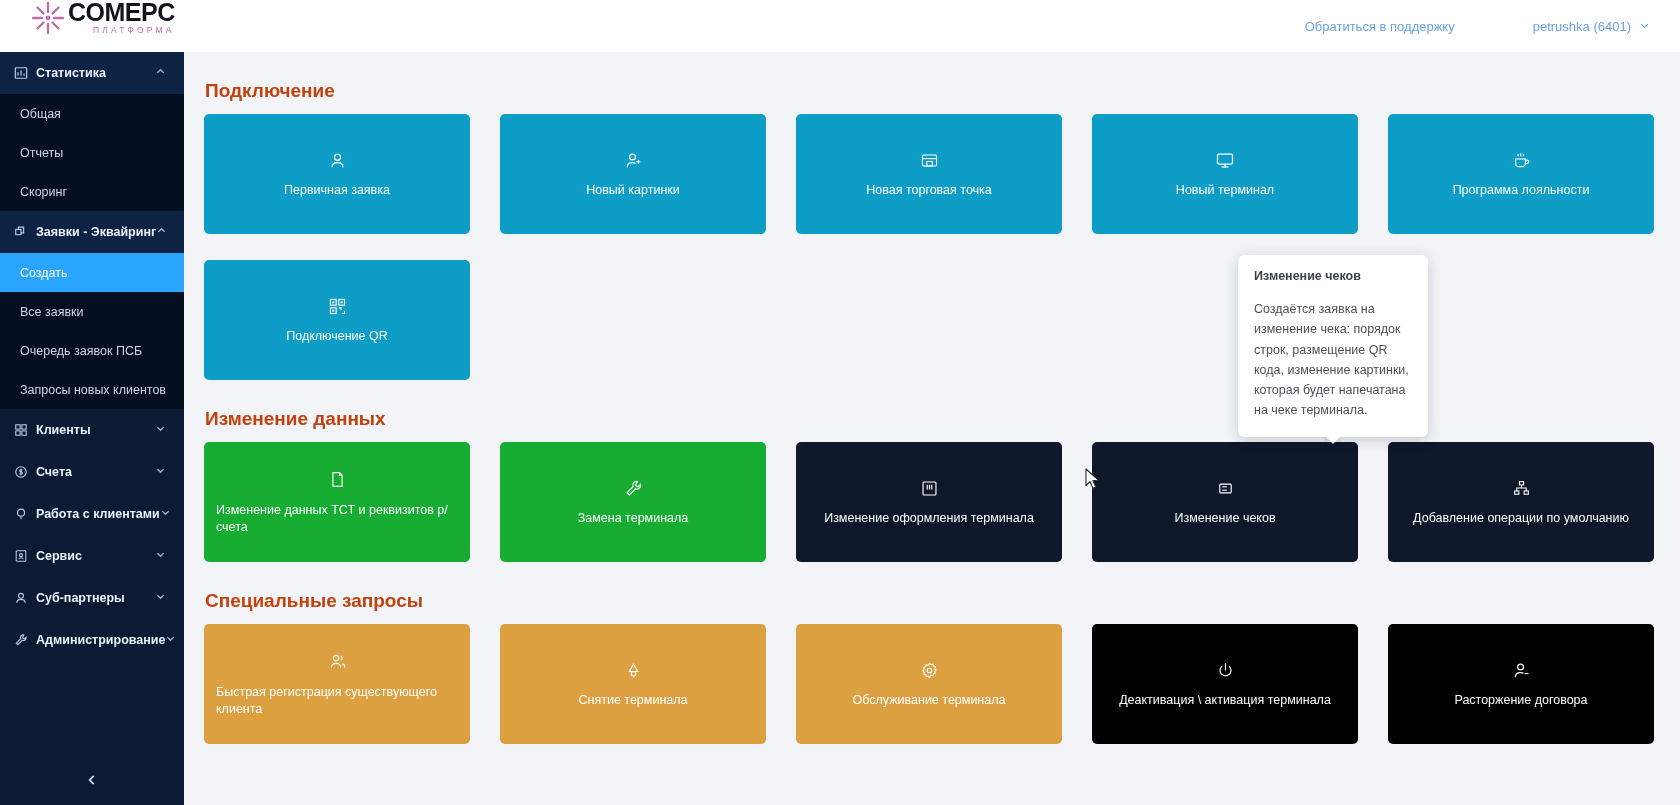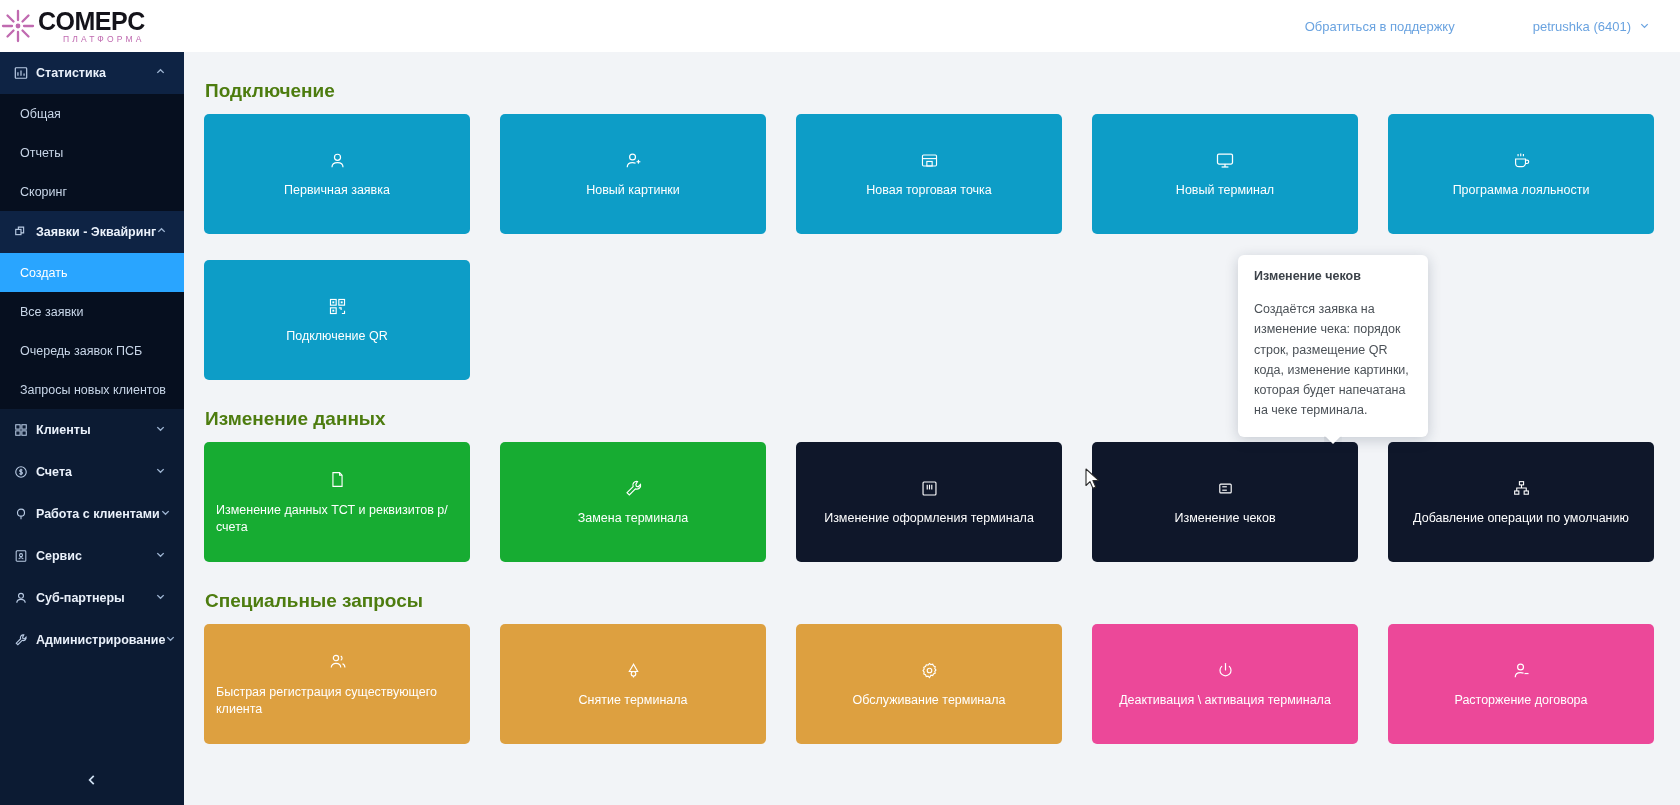--- a/index.html
+++ b/index.html
@@ -14,22 +14,22 @@
   
   .sidebar {
     width: 184px; height: 805px;
     background: #0c1b33;
     flex: 0 0 184px;
     position: relative;
     overflow: hidden;
   }
   .logo-box {
     height: 52px; background: #ffffff;
-    display: flex; align-items: center;
-    padding-left: 0;
+    display: flex; 
+    padding-left: 30px;
   }
   .logo-mark { width: 36px; height: 36px; position: relative; flex: 0 0 36px; }
   .logo-text { margin-left: 2px; line-height: 1; }
   .logo-title {
     font-size: 25px; font-weight: bold; color: #14131a;
     letter-spacing: -0.5px; display: block;
   }
   .logo-sub {
     font-size: 8.5px; color: #c06ab0; letter-spacing: 3.2px;
     display: block; text-align: right; margin-top: 1px;
@@ -66,21 +66,21 @@
   .topbar {
     height: 52px; background: #ffffff;
     display: flex; align-items: center; justify-content: flex-end;
     padding-right: 30px; gap: 78px;
   }
   .support-link { color: #6aa3e0; font-size: 13px; cursor: pointer; }
   .user-chip { color: #6aa3e0; font-size: 13px; display: flex; align-items: center; gap: 8px; cursor: pointer; }
 
   .content { padding: 18px 26px 0 20px; }
   .section-title {
-    font-size: 19px; font-weight: bold; color: #4d7c0f;
+    font-size: 19px; font-weight: bold; color: #c2410c;
     margin: 10px 0 12px 1px;
   }
   .grid {
     display: grid;
     grid-template-columns: repeat(5, 1fr);
     gap: 30px;
   }
   .card {
     height: 120px; border-radius: 5px;
     display: flex; flex-direction: column;
@@ -88,21 +88,21 @@
     color: #ffffff; cursor: pointer;
     padding: 0 12px; text-align: left;
     position: relative;
   }
   .card .c-ic { margin-bottom: 11px; height: 22px; display:flex; align-items:center; }
   .card .c-lbl { font-size: 12.5px; line-height: 1.35; }
   .blue   { background: #0d9dc7; }
   .green  { background: #17ac32; }
   .green-l{ background: #0f172a; }
   .orange { background: #dda040; }
-  .orange-l{ background: #ec4899; }
+  .orange-l{ background: #000000; }
 
   .row2 { margin-top: 26px; }
 
   
   .tooltip {
     position: absolute; left: 1054px; top: 255px;
     width: 190px; background: #ffffff;
     border-radius: 6px; padding: 14px 16px 16px 16px;
     box-shadow: 0 3px 14px rgba(20,35,60,0.20);
     z-index: 40;

